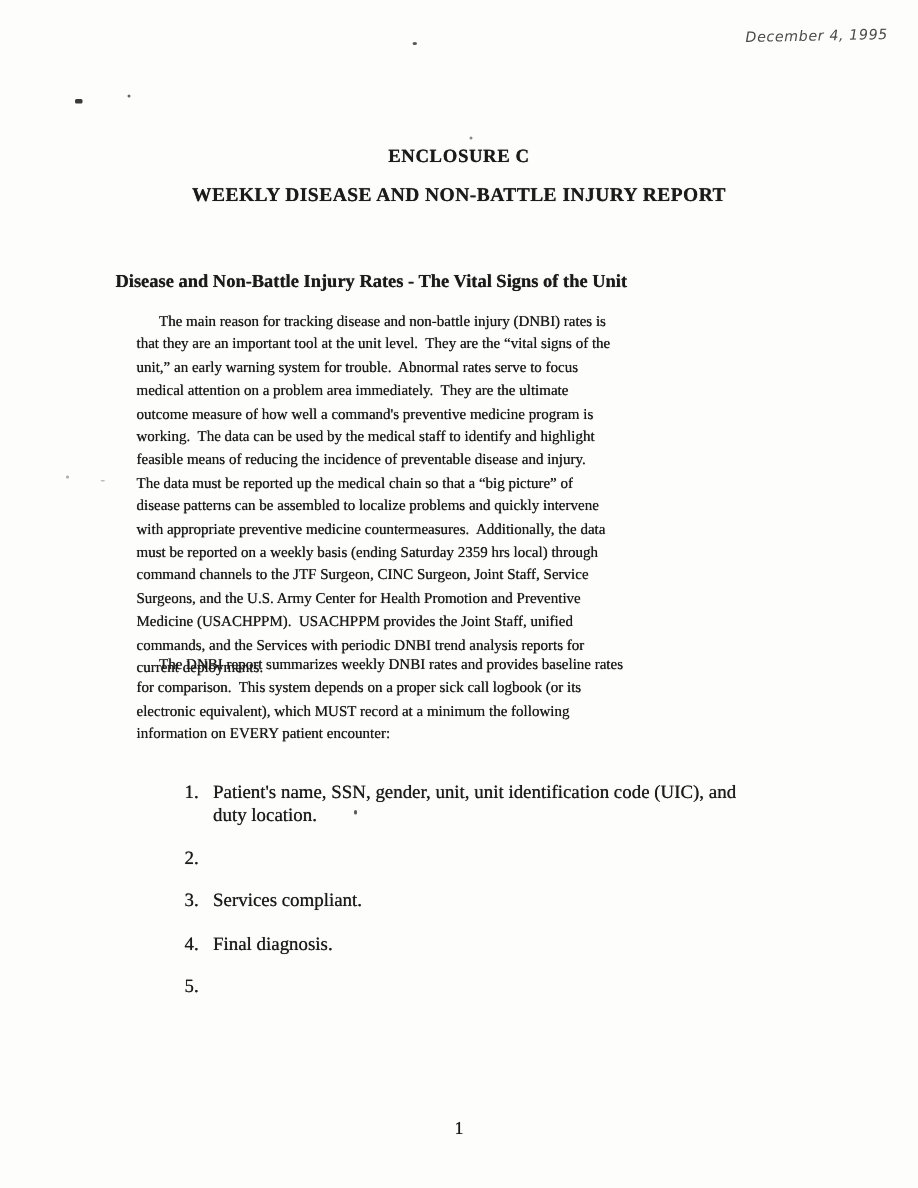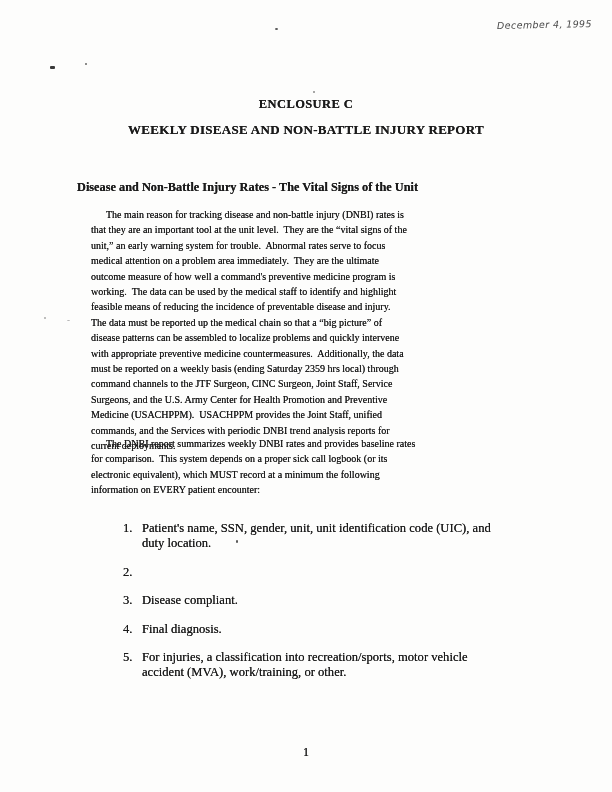--- a/index.html
+++ b/index.html
@@ -165,28 +165,26 @@
     <li>
       <span class="num">1.</span>
       <span class="txt">Patient's name, SSN, gender, unit, unit identification code (UIC), and
 duty location.</span>
     </li>
     <li>
       <span class="num">2.</span>
     </li>
     <li>
       <span class="num">3.</span>
-      <span class="txt">Disease compliant.</span>
+      <span class="txt">Services compliant.</span>
     </li>
     <li>
       <span class="num">4.</span>
       <span class="txt">Final diagnosis.</span>
     </li>
     <li>
       <span class="num">5.</span>
-      <span class="txt">For injuries, a classification into recreation/sports, motor vehicle
-accident (MVA), work/training, or other.</span>
     </li>
   </ol>
 
   <div class="page-number ink">1</div>
 
 </div>
 
 </body></html>

